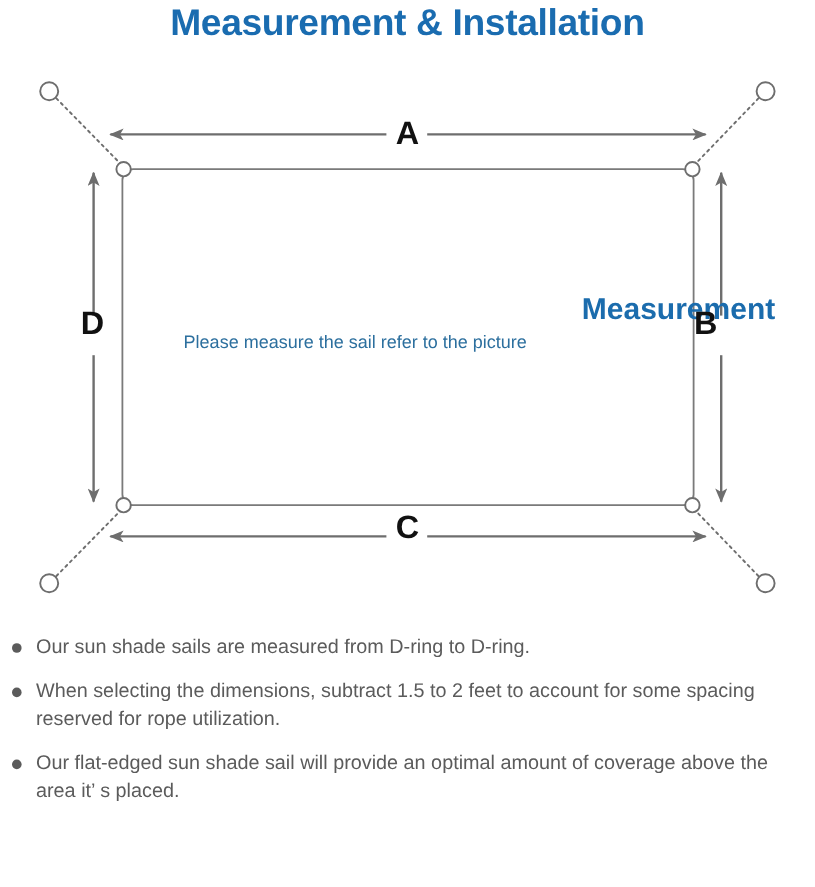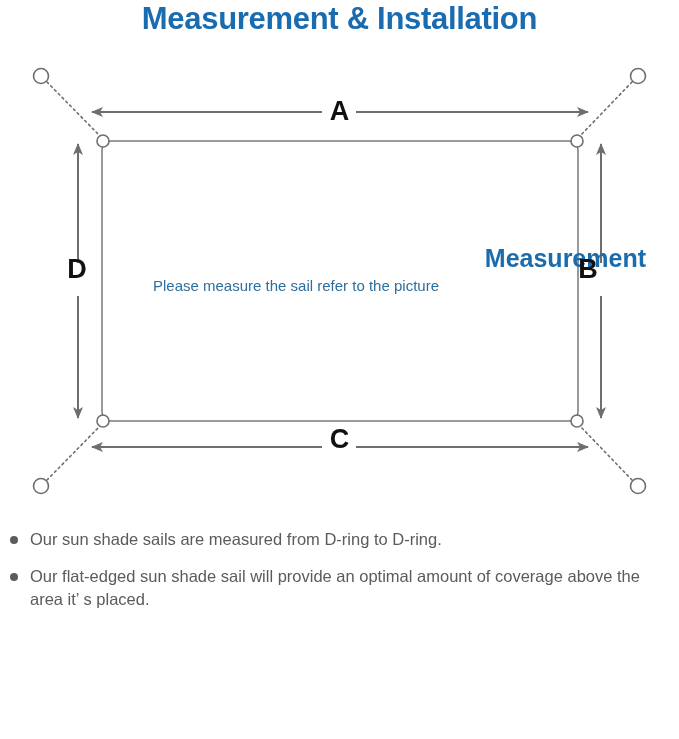--- a/index.html
+++ b/index.html
@@ -167,20 +167,24 @@
 </div>
 
 <div id="notes">
 
   <div class="note-item">
     <span class="note-bullet"></span>
     <span class="note-text">Our sun shade sails are measured from D-ring to D-ring.</span>
   </div>
 
 
+  <div class="note-item">
+    <span class="note-bullet"></span>
+    <span class="note-text">When selecting the dimensions, subtract 1.5 to 2 feet to account for some spacing reserved for rope utilization.</span>
+  </div>
 
 
   <div class="note-item">
     <span class="note-bullet"></span>
     <span class="note-text">Our flat-edged sun shade sail will provide an optimal amount of coverage above the area it’ s placed.</span>
   </div>
 
 </div>
 
 </body></html>

